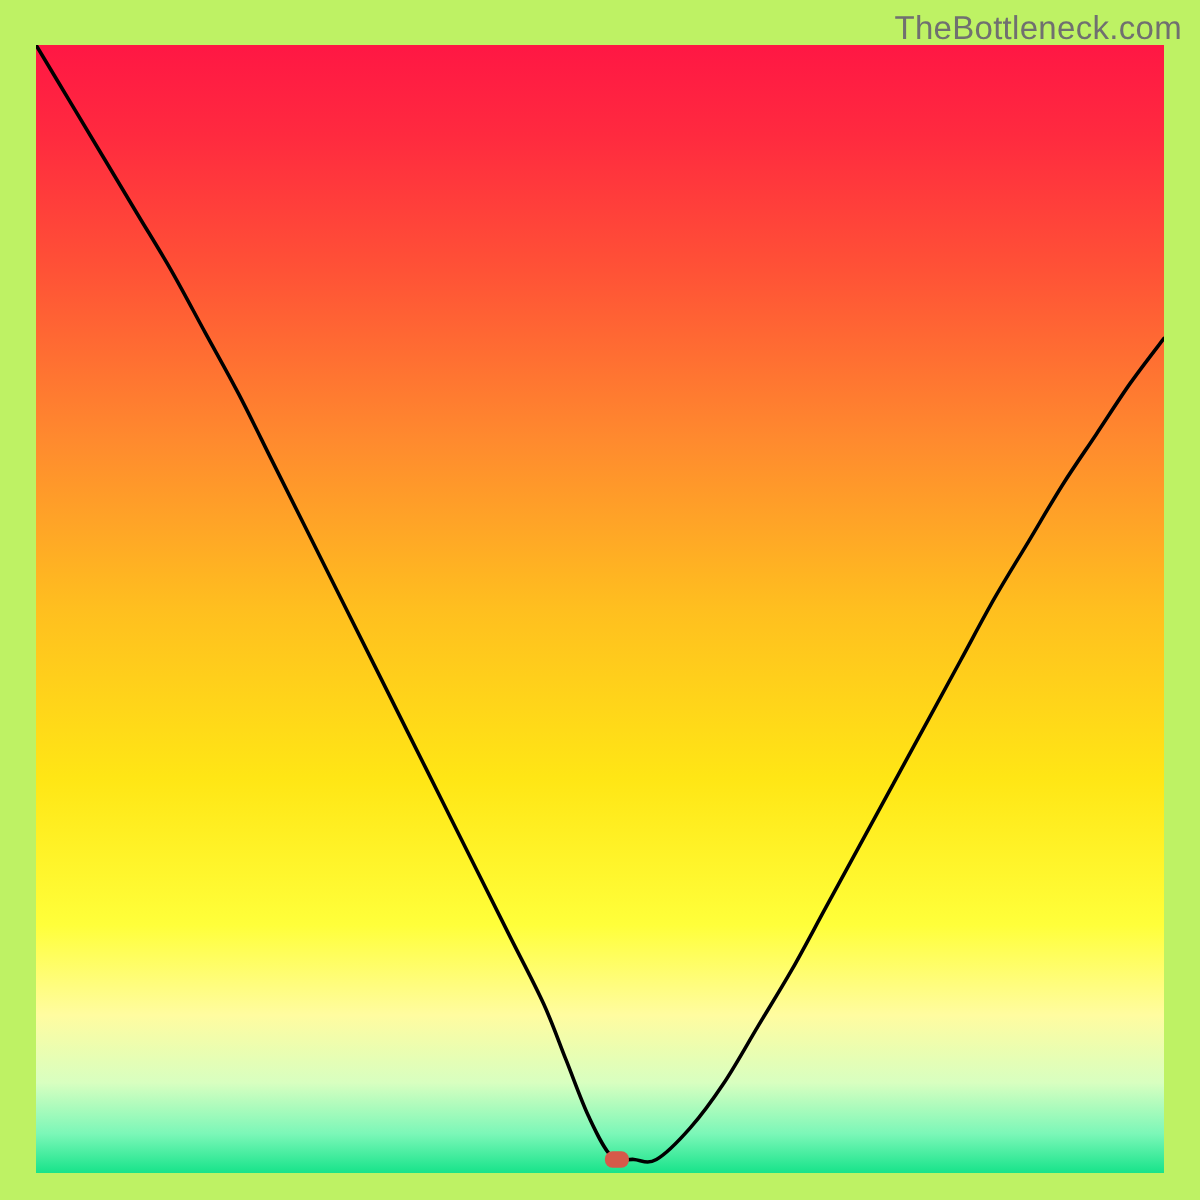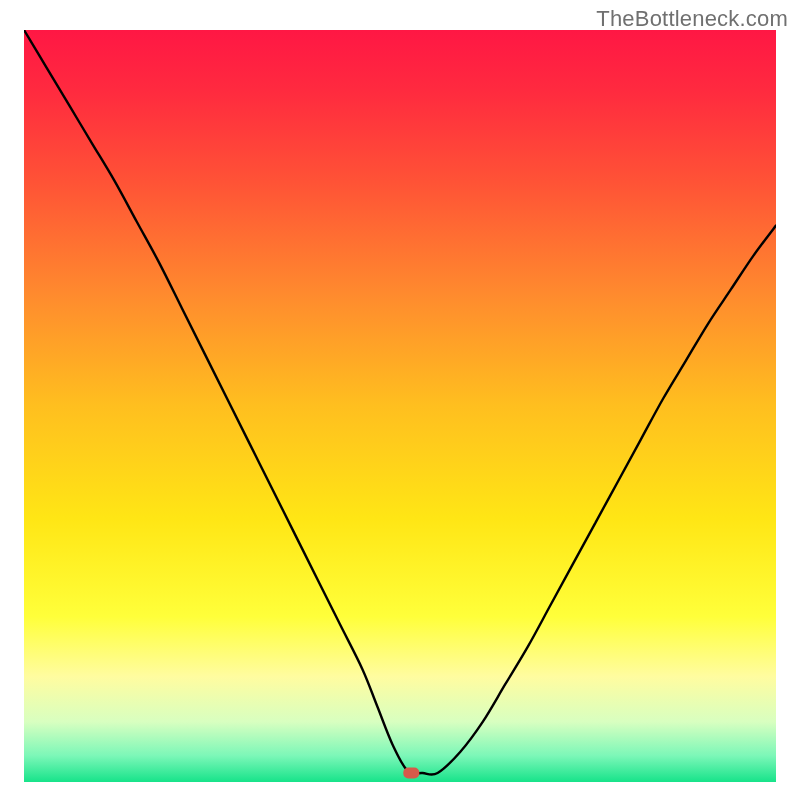--- a/index.html
+++ b/index.html
@@ -8,21 +8,21 @@
     width: 800px;
     height: 800px;
     background: #000;
     overflow: hidden;
     font-family: Arial, Helvetica, sans-serif;
   }
   .stage {
     position: relative;
     width: 800px;
     height: 800px;
-    background: #ffffff;
+    background: #bef264;
   }
   .watermark {
     position: absolute;
     top: 6px;
     right: 12px;
     color: #707070;
     font-size: 22px;
     font-weight: 500;
     letter-spacing: 0.2px;
     z-index: 5;

